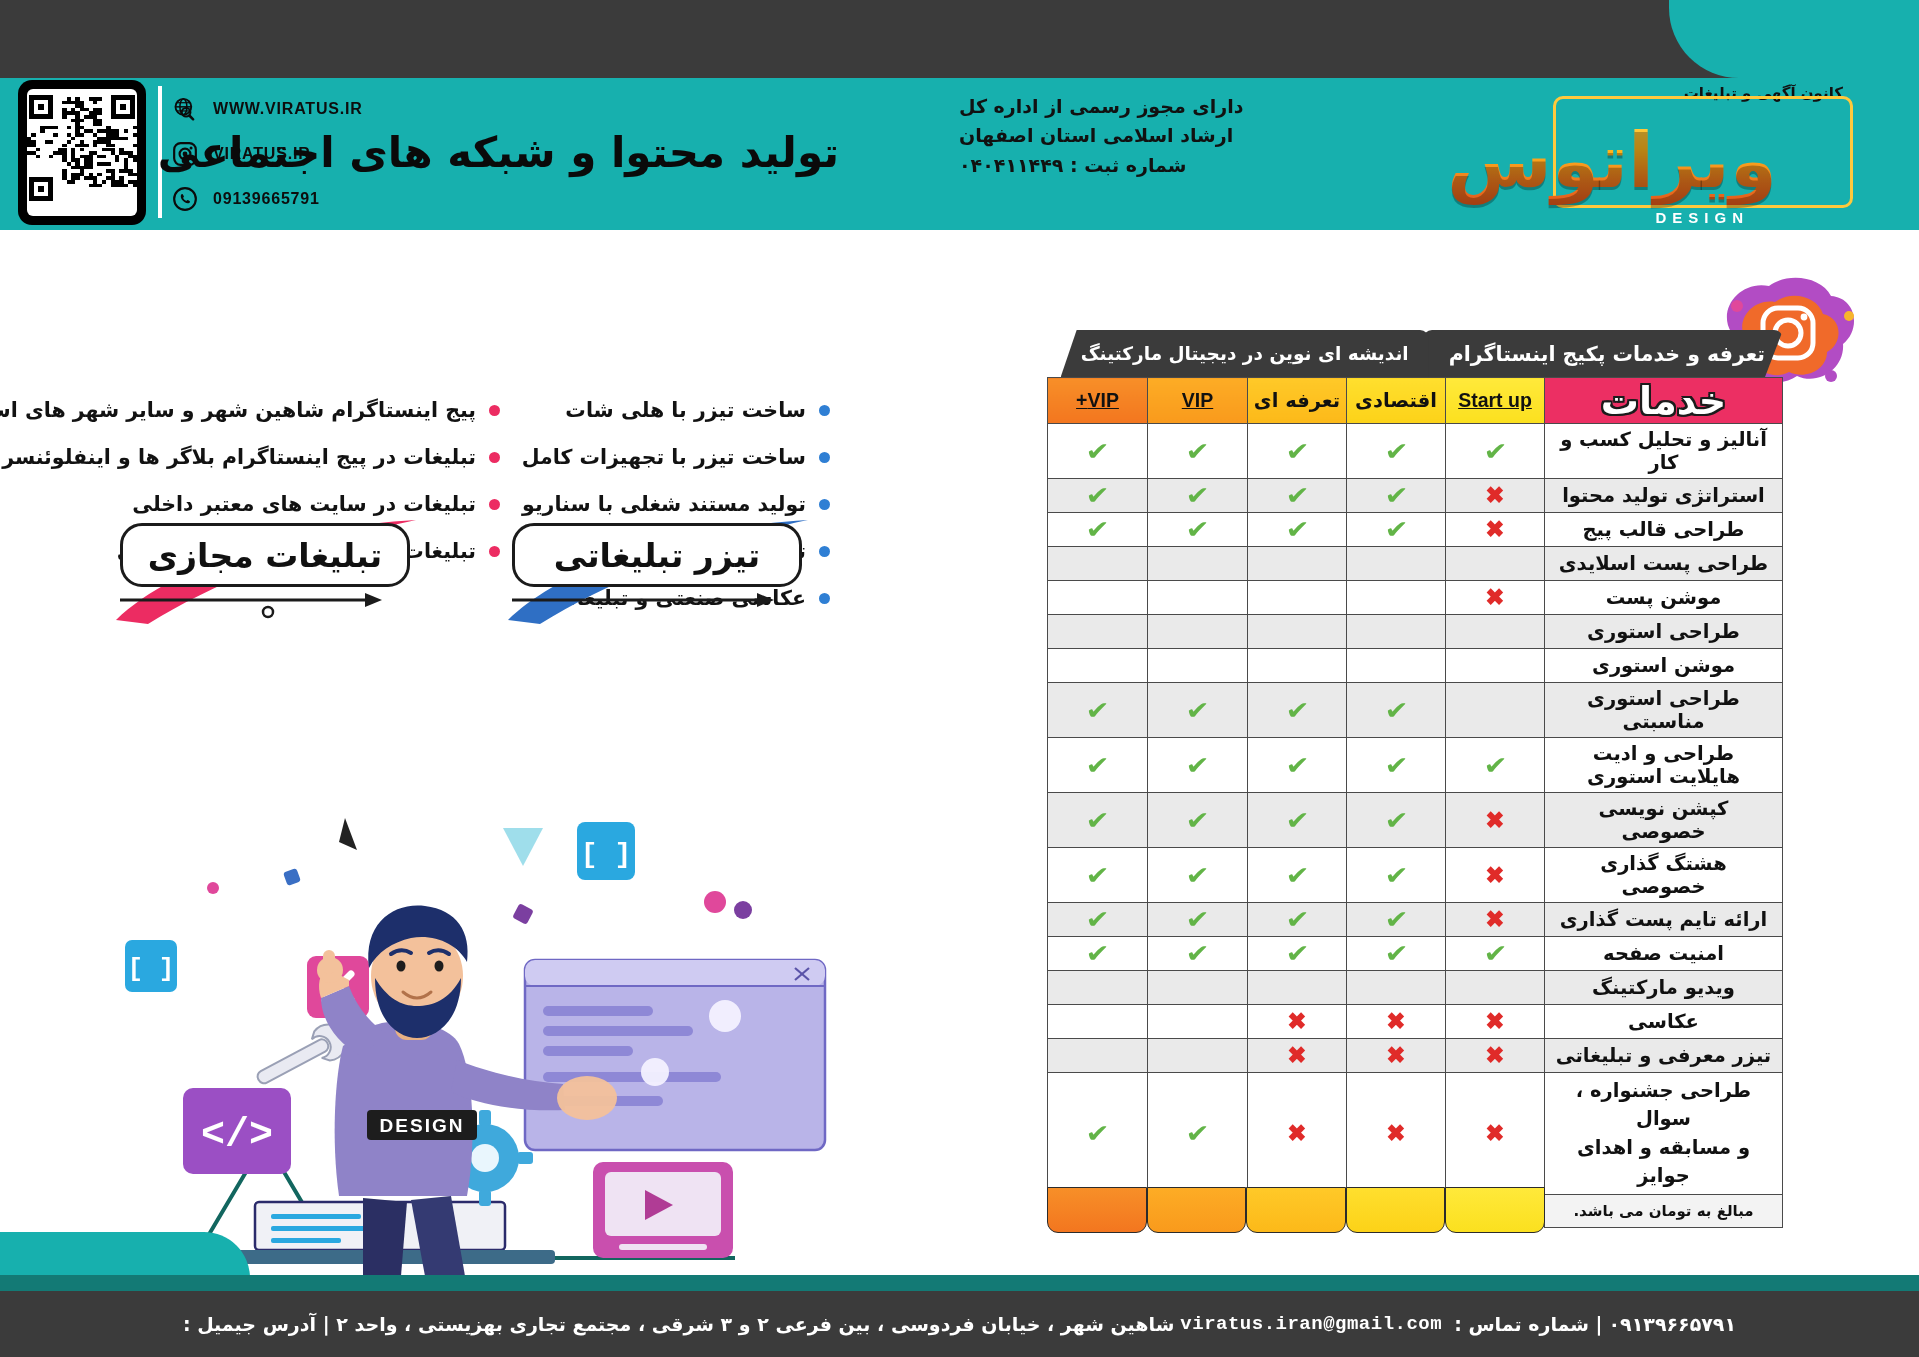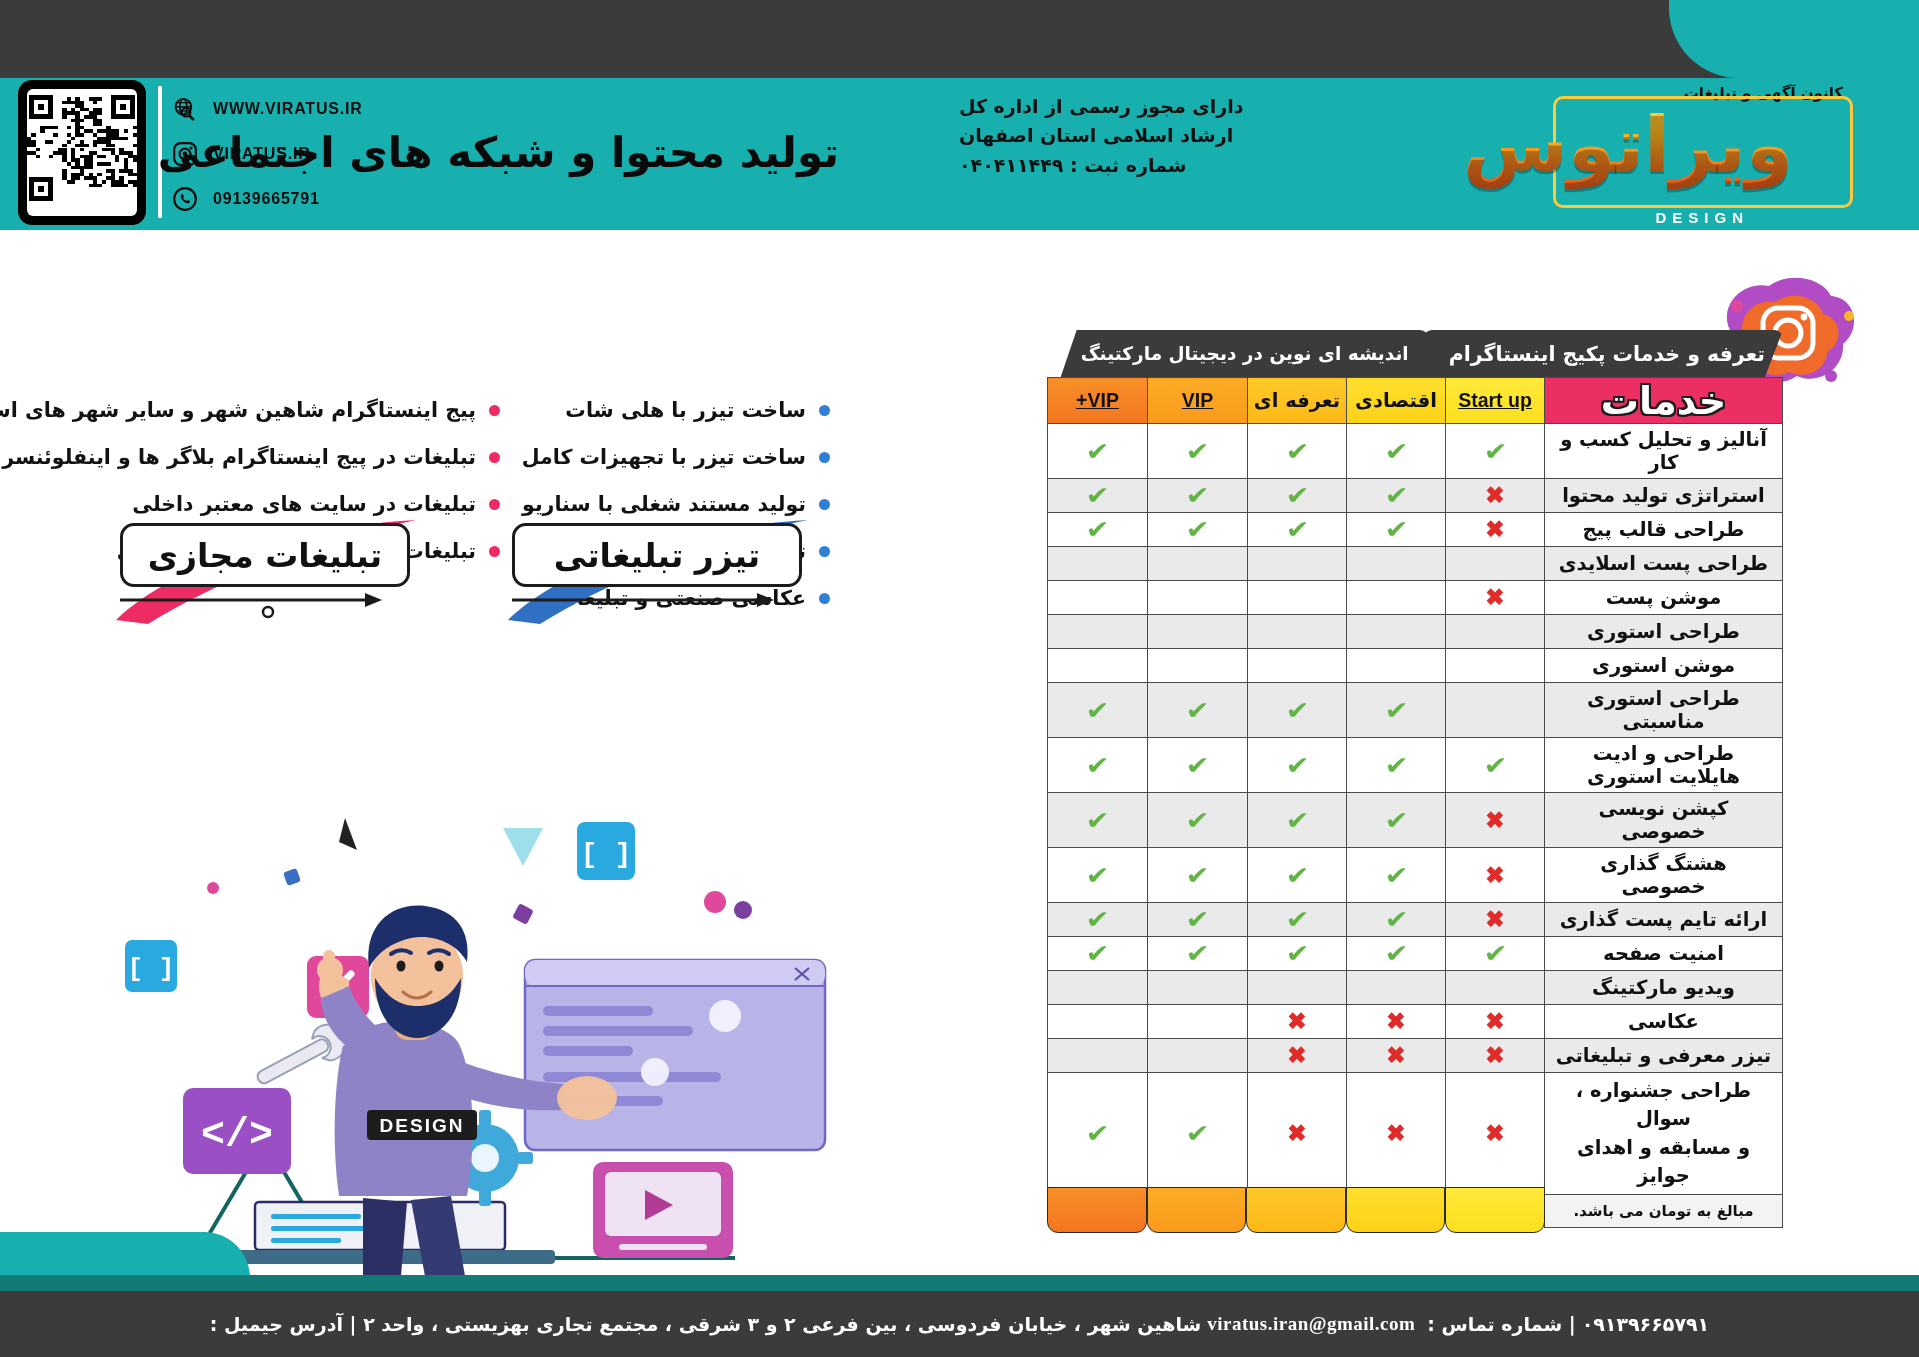--- a/index.html
+++ b/index.html
@@ -70,22 +70,22 @@
 
   
   .logo-wrap {
     position: absolute; right: 60px; top: 78px; width: 560px; height: 152px;
   }
   .logo-tagline {
     position: absolute; right: 16px; top: 6px; font-size: 15px; font-weight: 700;
     color: #111; direction: rtl;
   }
   .logo-mark {
-    position: absolute; right: 16px; top: 22px; width: 430px; height: 105px;
-    display: flex; align-items: flex-start; justify-content: center;
+    position: absolute; right: 32px; top: 22px; width: 430px; height: 105px;
+    display: flex; align-items: flex-end; justify-content: center;
   }
   .logo-script {
     font-size: 76px; font-weight: 900; direction: rtl;
     background: linear-gradient(180deg,#ffd24a 0%, #ffb81c 38%, #f07c1e 72%, #e2571a 100%);
     -webkit-background-clip: text; background-clip: text; color: transparent;
     text-shadow: 0 3px 0 rgba(0,0,0,0.28);
     letter-spacing: -4px;
   }
   .logo-box {
     position: absolute; right: 6px; top: 18px; width: 300px; height: 112px;
@@ -94,21 +94,21 @@
   .logo-sub {
     position: absolute; right: 110px; bottom: 4px; font-size: 15px; font-weight: 700;
     color: #fff; letter-spacing: 6px; font-family:"Liberation Sans",sans-serif;
   }
 
   
   .main { position: absolute; left: 0; top: 230px; width: 1919px; height: 1045px; background: #fff; }
 
   
   .pill {
-    position: absolute; height: 64px; border: 3px solid #1b1b1b; border-radius: 14px;
+    position: absolute; height: 64px; border: 3px solid #1b1b1b; border-radius: 22px;
     background: #fff; display: flex; align-items: center; justify-content: center;
     z-index: 4;
   }
   .pill-label { font-size: 33px; font-weight: 900; color: #111; direction: rtl; }
   .swoosh { position: absolute; z-index: 2; pointer-events: none; }
 
   
   .blist { position: absolute; direction: rtl; }
   .bitem { display: flex; align-items: center; gap: 13px; margin-bottom: 23px; }
   .bdot { width: 11px; height: 11px; border-radius: 50%; flex: 0 0 11px; }
@@ -197,21 +197,21 @@
   }
   .bot-dark {
     position: absolute; left: 0; top: 1291px; width: 1919px; height: 66px; background: #3b3b3b;
   }
   .bot-text {
     position: absolute; left: 0; top: 1291px; width: 1919px; height: 66px;
     display: flex; align-items: center; justify-content: center;
     color: #fff; font-size: 19px; font-weight: 800; direction: rtl; white-space: nowrap;
   }
   .bot-text .email {
-    font-family: Liberation Serif, serif; letter-spacing: 0.5px; direction: ltr;
+    font-family: Liberation Mono, monospace; letter-spacing: 0.5px; direction: ltr;
     display: inline-block; margin: 0 6px;
   }
   
   .corner-shape {
     position: absolute; left: 0; top: 1232px; width: 250px; height: 46px;
     background: #17b0ae; border-top-right-radius: 60px;
   }
 </style>
 </head>
 <body>

